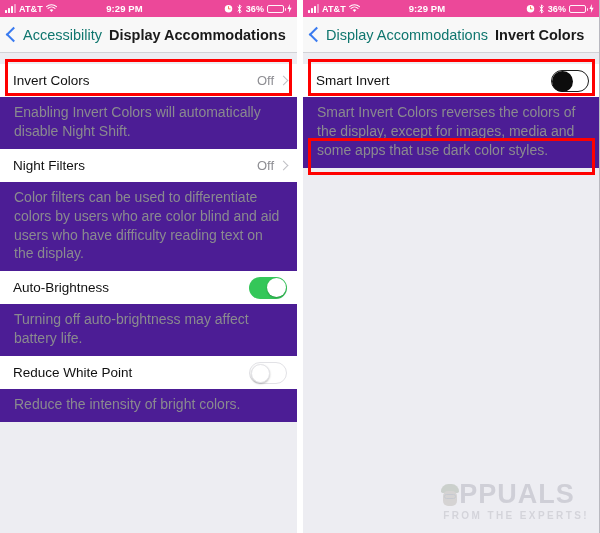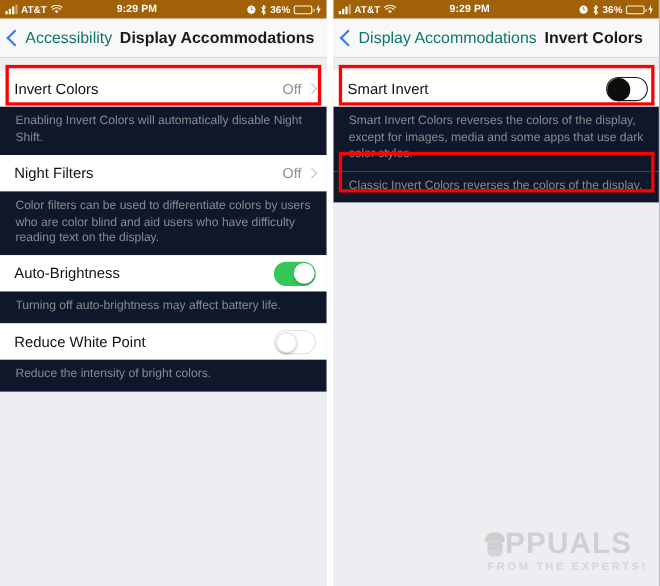--- a/index.html
+++ b/index.html
@@ -35,21 +35,21 @@
   }
   .panel-right {
     width: 297px;
     border-right: 1px solid #b9b9c0;
     box-sizing: border-box;
   }
 
   
   .status-bar {
     height: 17px;
-    background: #a16207;
+    background: #ec4899;
     display: flex;
     align-items: center;
     padding: 0 5px;
     box-sizing: border-box;
     color: #ffffff;
     font-size: 9px;
     font-weight: bold;
     letter-spacing: 0.1px;
   }
   .sb-left, .sb-right {
@@ -181,25 +181,25 @@
   }
   .chev-right {
     width: 6px;
     height: 6px;
     border-top: 1.6px solid #BFBFC4;
     border-right: 1.6px solid #BFBFC4;
     transform: rotate(45deg);
     flex: 0 0 auto;
   }
   .footnote {
-    font-size: 11px;
+    font-size: 14px;
     color: #8A8A8F;
     line-height: 1.35;
     padding: 6px 14px 8px 14px;
-    background: #0f172a;
+    background: #4c1d95;
   }
 
   
   .toggle {
     width: 38px;
     height: 22px;
     border-radius: 11px;
     position: relative;
     flex: 0 0 auto;
     cursor: pointer;
@@ -449,21 +449,20 @@
       <div class="gap"></div>
 
       <div class="cell">
         <span class="cell-label">Smart Invert</span>
         <span class="toggle inverted">
             <span class="knob"></span>
           </span>
       </div>
       <div class="footnote">Smart Invert Colors reverses the colors of the display, except for images, media and some apps that use dark color styles.</div>
 
-      <div class="footnote">Classic Invert Colors reverses the colors of the display.</div>
 
       <div class="hl" style="left:5px; top:6px; width:287px; height:37px;"></div>
       <div class="hl" style="left:5px; top:85px; width:287px; height:37px;"></div>
 
       <div class="watermark">
         <div class="wm-main">
           <span class="wm-face">
             <span class="cap"></span>
               <span class="head"></span>
               <span class="glass"></span>

